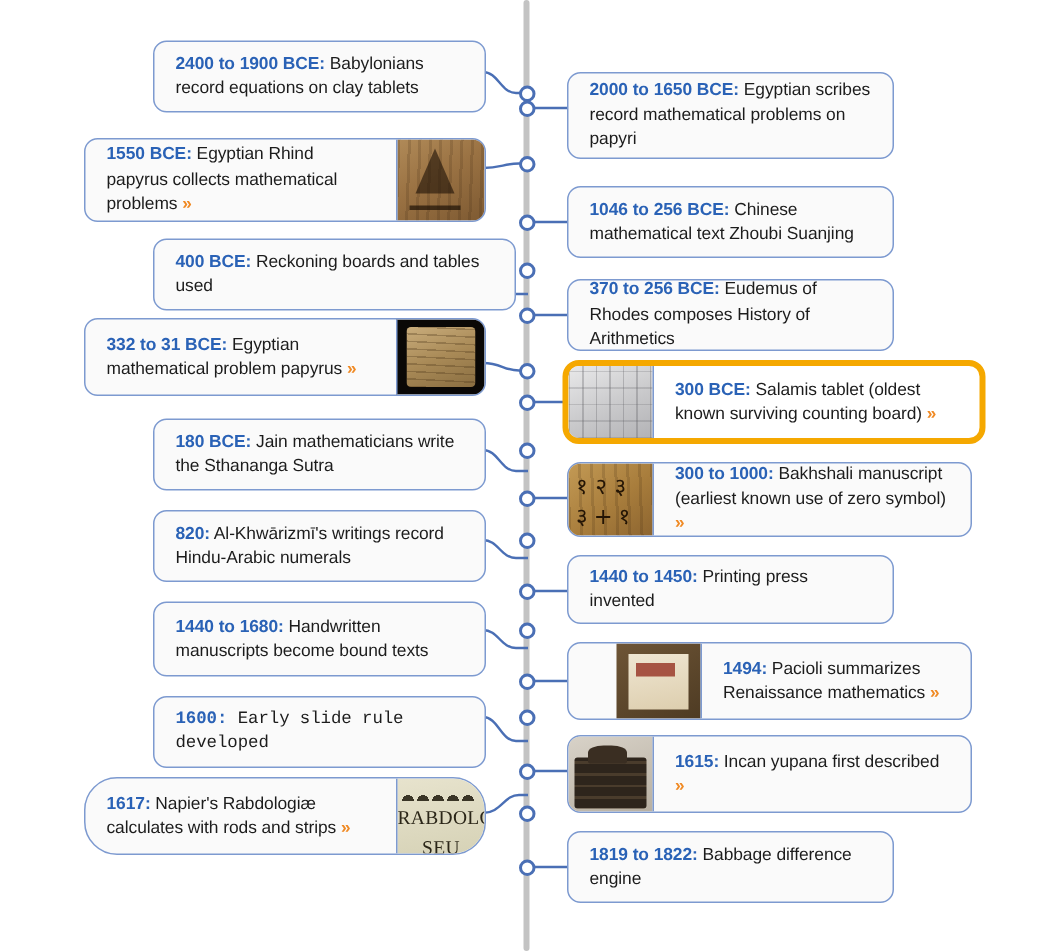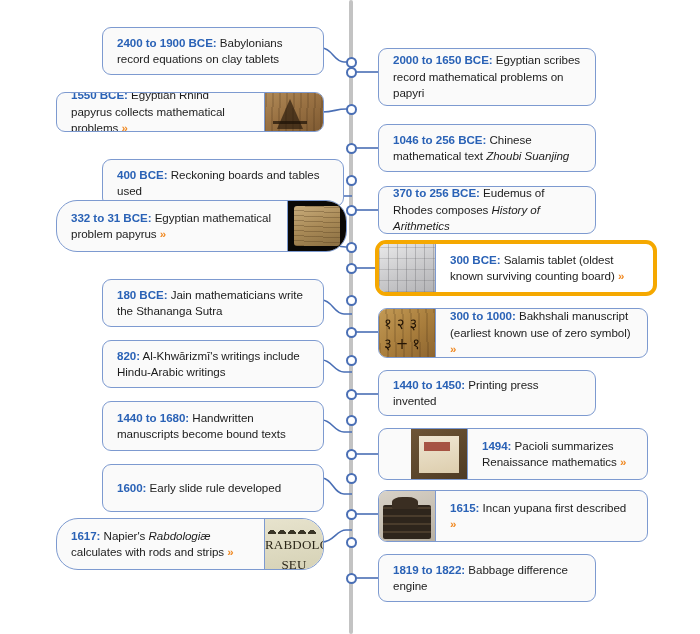--- a/index.html
+++ b/index.html
@@ -79,21 +79,21 @@
     font-size: 11.6px;
     line-height: 1.42;
     color: #1c1c1c;
     letter-spacing: -0.05px;
   }
   .card-text .inner { width: 100%; }
   .date {
     color: #2a62b6;
     font-weight: bold;
   }
-  .ital { font-style: italic; }
+  .ital { }
   .chev {
     color: #f08a24;
     font-weight: bold;
     font-size: 11.5px;
   }
 
   
   .thumb {
     flex: 0 0 auto;
     position: relative;
@@ -287,71 +287,71 @@
   <div class="axis-node" style="top:578px;"></div>
 
   <div class="card" style="left:102px;top:27px;width:222px;height:48px;">
     <div class="card-text">
       <div class="inner">
         <span class="date">2400 to 1900 BCE:</span><span> Babylonians record equations on clay tablets</span>
       </div>
     </div>
   </div>
 
-  <div class="card" style="left:56px;top:92px;width:268px;height:40px;">
+  <div class="card" style="left:56px;top:92px;width:268px;height:56px;">
     <div class="card-text">
       <div class="inner">
         <span class="date">1550 BCE:</span><span> Egyptian Rhind papyrus collects mathematical problems </span><span class="chev">»</span>
       </div>
     </div>
     <div class="thumb right t-rhind" style="width:58px;"></div>
   </div>
 
   <div class="card" style="left:102px;top:159px;width:242px;height:48px;">
     <div class="card-text">
       <div class="inner">
         <span class="date">400 BCE:</span><span> Reckoning boards and tables used</span>
       </div>
     </div>
   </div>
 
-  <div class="card" style="left:56px;top:200px;width:291px;height:52px;border-radius:21px;">
+  <div class="card" style="left:56px;top:212px;width:268px;height:52px;">
     <div class="card-text">
       <div class="inner">
         <span class="date">332 to 31 BCE:</span><span> Egyptian mathematical problem papyrus </span><span class="chev">»</span>
       </div>
     </div>
     <div class="thumb right t-papyrus" style="width:58px;"></div>
   </div>
 
   <div class="card" style="left:102px;top:279px;width:222px;height:48px;">
     <div class="card-text">
       <div class="inner">
         <span class="date">180 BCE:</span><span> Jain mathematicians write the Sthananga Sutra</span>
       </div>
     </div>
   </div>
 
   <div class="card" style="left:102px;top:340px;width:222px;height:48px;">
     <div class="card-text">
       <div class="inner">
-        <span class="date">820:</span><span> Al-Khwārizmī's writings include Hindu-Arabic writings</span>
+        <span class="date">820:</span><span> Al-Khwārizmī's writings record Hindu-Arabic numerals</span>
       </div>
     </div>
   </div>
 
   <div class="card" style="left:102px;top:401px;width:222px;height:50px;">
     <div class="card-text">
       <div class="inner">
         <span class="date">1440 to 1680:</span><span> Handwritten manuscripts become bound texts</span>
       </div>
     </div>
   </div>
 
-  <div class="card" style="left:102px;top:464px;width:222px;height:48px;">
+  <div class="card" style="left:102px;top:464px;width:222px;height:48px;font-family:Liberation Mono, monospace;">
     <div class="card-text">
       <div class="inner">
         <span class="date">1600:</span><span> Early slide rule developed</span>
       </div>
     </div>
   </div>
 
   <div class="card" style="left:56px;top:518px;width:268px;height:52px;border-radius:22px;">
     <div class="card-text">
       <div class="inner">

